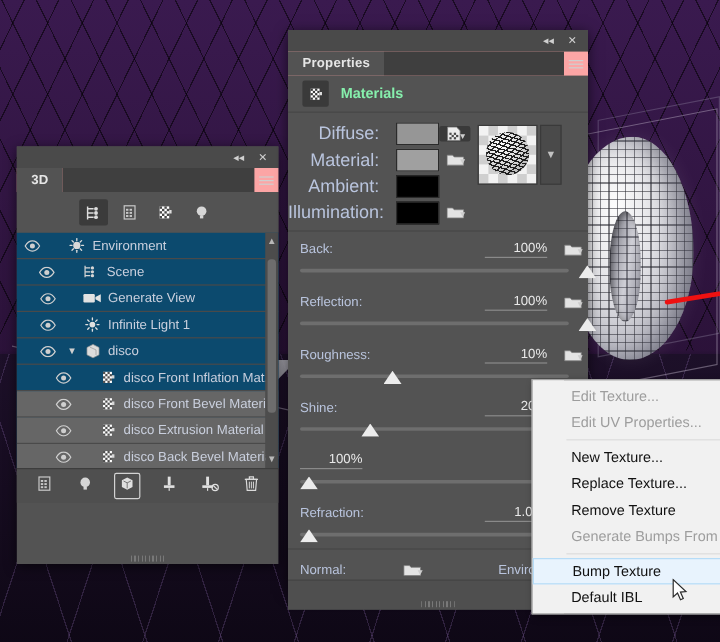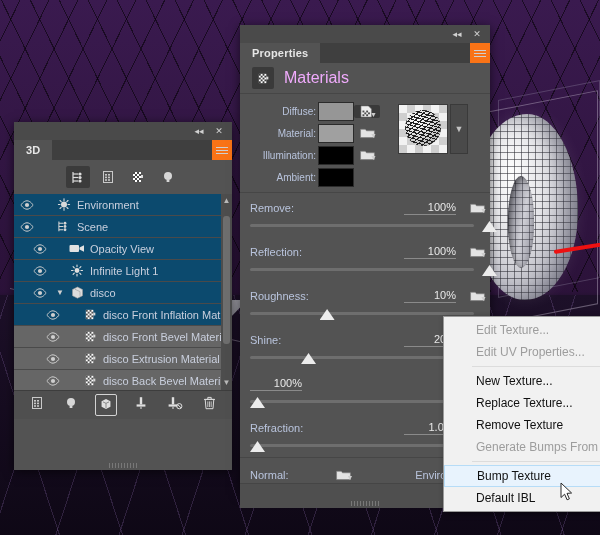--- a/index.html
+++ b/index.html
@@ -55,21 +55,21 @@
     transform:skewX(-44deg);background:linear-gradient(#b9b9c0,#7b7b85);opacity:.9;}
   #shadow-edge{position:absolute;left:10px;top:318px;width:260px;height:60px;
     border-top:1px solid rgba(180,170,190,.5);transform:skewY(13deg);}
   #shadow-edge2{position:absolute;left:90px;top:305px;width:1px;height:52px;background:rgba(170,160,180,.55);}
 
   
   .panel{position:absolute;background:#535353;box-shadow:0 2px 10px rgba(0,0,0,.6);}
   .panel-titlebar{height:18px;background:#4a4a4a;position:relative;}
   .tb-btn{position:absolute;top:3px;width:14px;height:12px;color:#d0d0d0;font-size:9px;
     line-height:12px;text-align:center;cursor:pointer;}
-  .tab-strip{height:20px;background:#f97316;position:relative;display:flex;align-items:stretch;}
+  .tab-strip{height:20px;background:#fca5a5;position:relative;display:flex;align-items:stretch;}
   .tab{background:#535353;color:#e6e6e6;font-size:11px;font-weight:bold;
     padding:0 12px;display:flex;align-items:center;letter-spacing:.2px;}
   .tab-fill{flex:1;background:#3f3f3f;}
   .hamburger{width:20px;display:flex;flex-direction:column;justify-content:center;align-items:center;gap:2px;cursor:pointer;}
   .hamburger i{display:block;width:12px;height:1px;background:#cfcfcf;}
 
   
   #panel3d{left:14px;top:122px;width:218px;height:348px;}
   #panel3d .panel-titlebar{background:#4a4a4a;}
   .icon-row{height:34px;background:#535353;display:flex;align-items:center;justify-content:center;gap:6px;}
@@ -90,26 +90,26 @@
   .bottom-bar{height:28px;background:#4f4f4f;display:flex;align-items:center;justify-content:center;gap:14px;border-top:1px solid #3d3d3d;}
   .bb-btn{width:20px;height:20px;display:flex;align-items:center;justify-content:center;cursor:pointer;border-radius:2px;}
   .bb-btn.boxed{border:1px solid #d3d3d3;}
   .grip{position:absolute;left:50%;transform:translateX(-50%);bottom:2px;width:28px;height:5px;
     background:repeating-linear-gradient(90deg,#787878 0 1px,transparent 1px 3px);}
 
   
   #props{left:240px;top:25px;width:250px;height:468px;}
   .prop-head{height:30px;background:#535353;display:flex;align-items:center;padding-left:12px;gap:10px;}
   .mat-chip{width:22px;height:22px;background:#3a3a3a;display:flex;align-items:center;justify-content:center;border-radius:2px;}
-  .prop-head-label{font-size:16px;color:#f0abfc;font-weight:normal;}
+  .prop-head-label{font-size:12px;color:#86efac;font-weight:bold;}
   .prop-body{background:#535353;padding:0;position:relative;height:414px;}
   .sep{height:1px;background:#464646;}
   .swatch-block{padding:6px 0 4px 0;}
   .swrow{height:22px;display:flex;align-items:center;}
-  .swlabel{width:76px;text-align:right;font-size:10px;color:#b9c4dd;padding-right:2px;}
+  .swlabel{width:76px;text-align:right;font-size:15px;color:#b9c4dd;padding-right:14px;}
   .swatch{width:34px;height:17px;border:1px solid #2b2b2b;cursor:pointer;}
   .fold{width:26px;display:flex;align-items:center;justify-content:center;position:relative;cursor:pointer;}
   .fold .caret{position:absolute;right:3px;bottom:0px;font-size:7px;color:#cdcdcd;}
   .preview{position:absolute;right:42px;top:10px;width:48px;height:48px;
     background:
       conic-gradient(#cfcfcf 0 25%, #f2f2f2 0 50%, #cfcfcf 0 75%, #f2f2f2 0) 0 0/16px 16px;
     border:1px solid #3a3a3a;overflow:hidden;}
   .preview .ball{position:absolute;left:6px;top:5px;width:36px;height:36px;border-radius:50%;
     background:
       repeating-linear-gradient(17deg, #1b1b1b 0 1px, rgba(255,255,255,0) 1px 3px),
@@ -256,21 +256,21 @@
               <path d="M11 6.5h1.6"></path>
               <path d="M3 2.5l1.2 1.2"></path>
               <path d="M9.8 9.3 11 10.5"></path>
               <path d="M11 2.5 9.8 3.7"></path>
               <path d="M4.2 9.3 3 10.5"></path>
             </g>
           </svg>
         </span>
         <span class="tlabel">Environment</span>
       </div>
-      <div class="trow" style="padding-left: 0px;">
+      <div class="trow" style="padding-left: 12px;">
         <span class="eye">
           <svg width="14" height="10" viewBox="0 0 14 10">
             <path d="M7 .8C3.4.8 1 5 1 5s2.4 4.2 6 4.2S13 5 13 5 10.6.8 7 .8z" fill="none" stroke="#cfcfcf" stroke-width="1"></path>
             <circle cx="7" cy="5" r="2.1" fill="#cfcfcf"></circle>
           </svg>
         </span>
         <span class="twist"></span>
         <span class="ticon">
           <svg width="14" height="13" viewBox="0 0 15 14">
             <g stroke="#d6d6d6" stroke-width="1.1" fill="none">
@@ -293,21 +293,21 @@
             <circle cx="7" cy="5" r="2.1" fill="#cfcfcf"></circle>
           </svg>
         </span>
         <span class="twist"></span>
         <span class="ticon">
           <svg width="16" height="11" viewBox="0 0 16 11">
             <rect x="0.5" y="2" width="9.5" height="7" rx="1" fill="#e2e2e2"></rect>
             <path d="M10.5 4.6 15 2.2v6.6l-4.5-2.4z" fill="#e2e2e2"></path>
           </svg>
         </span>
-        <span class="tlabel">Opacity View</span>
+        <span class="tlabel">Generate View</span>
       </div>
       <div class="trow" style="padding-left: 13px;">
         <span class="eye">
           <svg width="14" height="10" viewBox="0 0 14 10">
             <path d="M7 .8C3.4.8 1 5 1 5s2.4 4.2 6 4.2S13 5 13 5 10.6.8 7 .8z" fill="none" stroke="#cfcfcf" stroke-width="1"></path>
             <circle cx="7" cy="5" r="2.1" fill="#cfcfcf"></circle>
           </svg>
         </span>
         <span class="twist"></span>
         <span class="ticon">
@@ -587,40 +587,40 @@
           <span class="swlabel">Material:</span>
           <span class="swatch" style="background:#a0a0a0"></span>
           <span class="fold">
             <svg width="15" height="12" viewBox="0 0 16 13">
               <path d="M0.5 2.5h5l1.4 1.6H15.5v7.4H0.5z" fill="#e3e3e3" stroke="#7d7d7d" stroke-width=".7"></path>
             </svg>
             <span class="caret">▼</span>
           </span>
         </div>
         <div class="swrow">
+          <span class="swlabel">Ambient:</span>
+          <span class="swatch" style="background:#000000"></span>
+          <span class="fold"></span>
+        </div>
+        <div class="swrow">
           <span class="swlabel">Illumination:</span>
           <span class="swatch" style="background:#000000"></span>
           <span class="fold">
             <svg width="15" height="12" viewBox="0 0 16 13">
               <path d="M0.5 2.5h5l1.4 1.6H15.5v7.4H0.5z" fill="#e3e3e3" stroke="#7d7d7d" stroke-width=".7"></path>
             </svg>
             <span class="caret">▼</span>
           </span>
         </div>
-        <div class="swrow">
-          <span class="swlabel">Ambient:</span>
-          <span class="swatch" style="background:#000000"></span>
-          <span class="fold"></span>
-        </div>
       </div>
     <div class="sep"></div>
     <div id="slider-block">
         <div class="sl-group">
           <div class="sl-top">
-            <span class="sl-label">Remove:</span>
+            <span class="sl-label">Back:</span>
             <span class="sl-val">100%</span>
             <span class="fold">
               <svg width="15" height="12" viewBox="0 0 16 13">
                 <path d="M0.5 2.5h5l1.4 1.6H15.5v7.4H0.5z" fill="#e3e3e3" stroke="#7d7d7d" stroke-width=".7"></path>
               </svg>
               <span class="caret">▼</span>
             </span>
           </div>
           <div class="sl-track-wrap">
             <div class="sl-track"></div>

